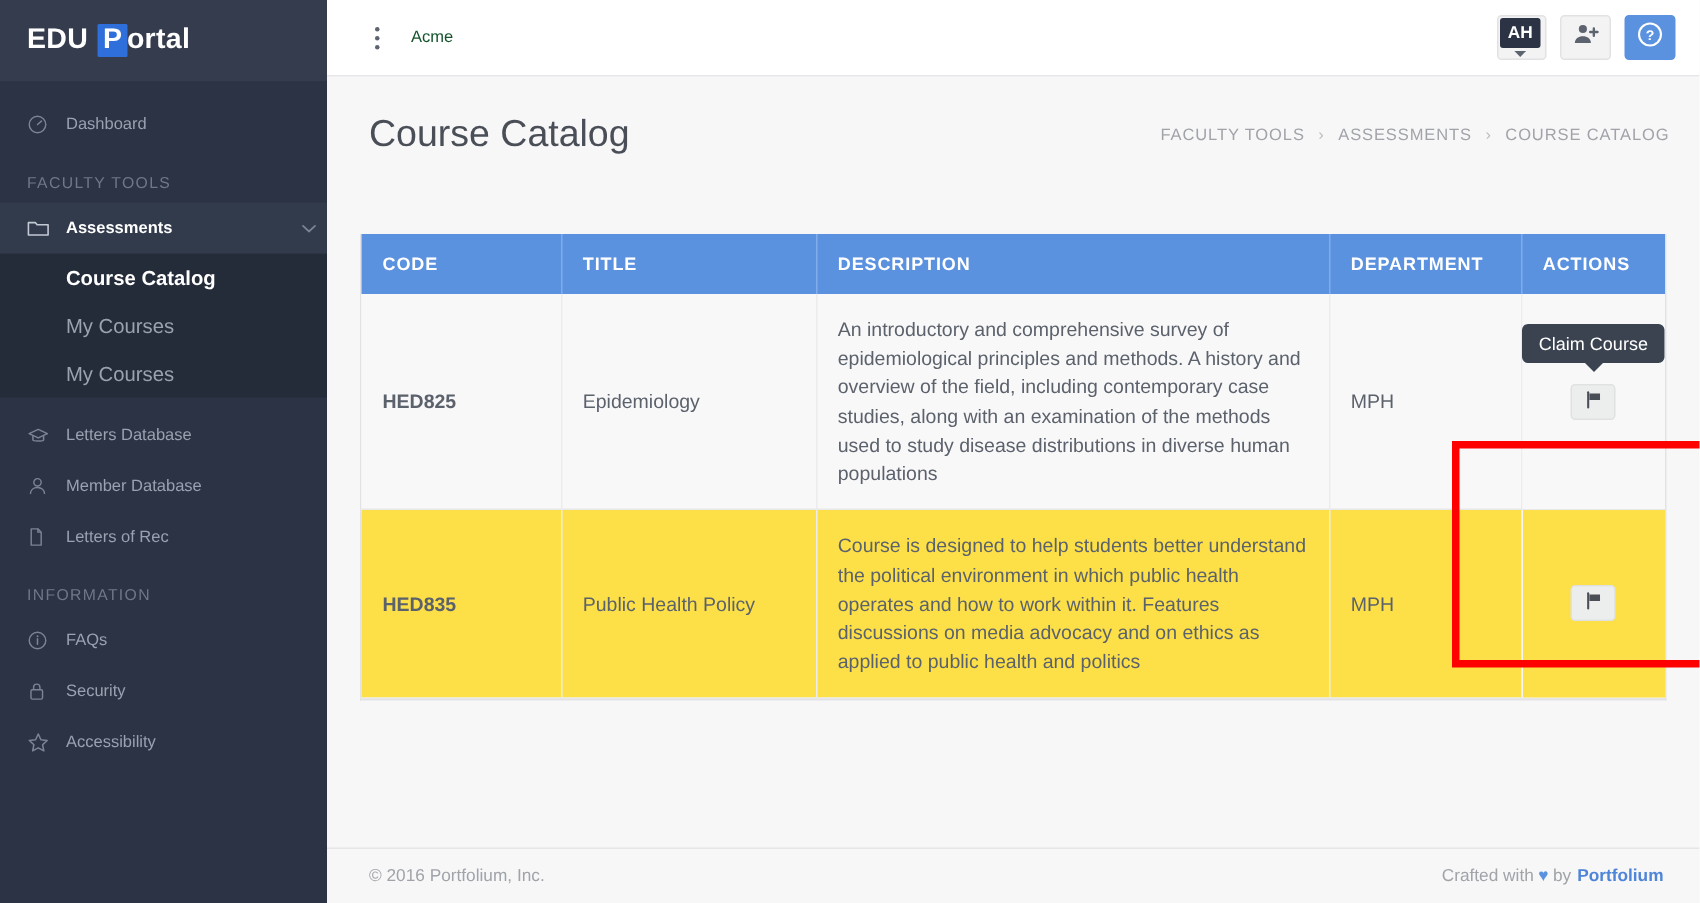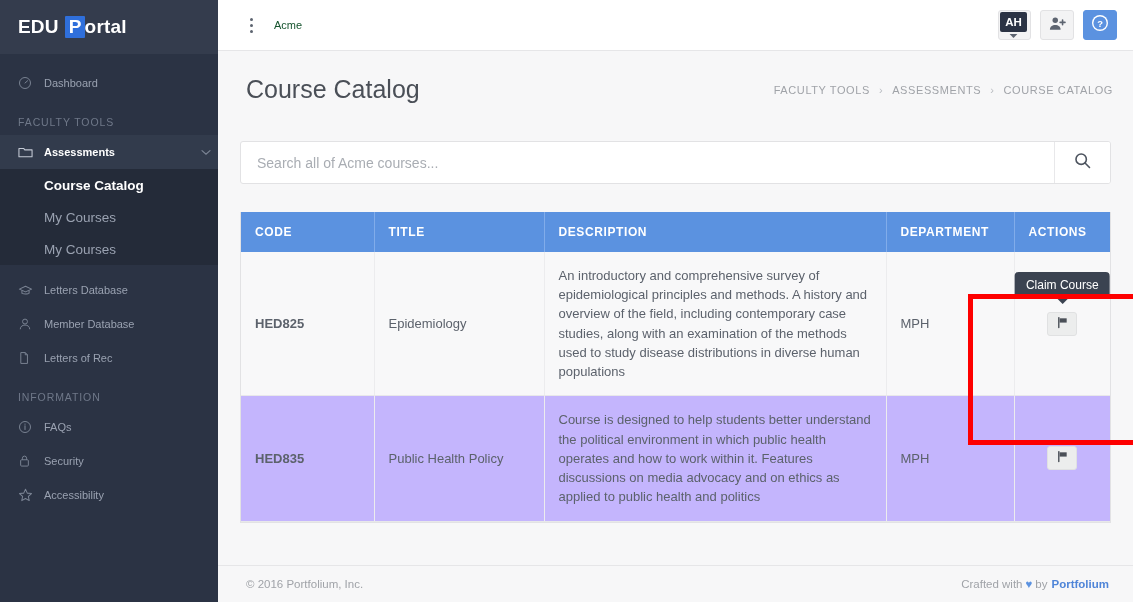--- a/index.html
+++ b/index.html
@@ -285,21 +285,21 @@
   table.catalog tbody td {
     border-right: 1px solid #ececee;
     border-bottom: 1px solid #e8e8ea;
     padding: 14px;
     font-size: 13px;
     color: #5c626c;
     vertical-align: middle;
   }
   table.catalog tbody td:last-child { border-right: none; }
   table.catalog tbody tr.alt td { background: #f8f8f9; }
-  table.catalog tbody tr.plain td { background: #c4b5fd; margin-left: 48px; }
+  table.catalog tbody tr.plain td { background: #fde047; margin-left: 48px; }
 
   td.code { font-weight: bold; color: #4a4f57; }
   td.desc { line-height: 1.48; }
   td.actions { text-align: center; position: relative; }
 
   .flag-btn {
     width: 30px; height: 24px;
     background: #eceded;
     border: 1px solid #e0e1e2;
     border-radius: 3px;
@@ -529,31 +529,20 @@
         <span class="crumb">FACULTY TOOLS</span>
         <span class="sep">›</span>
         <span class="crumb">ASSESSMENTS</span>
         <span class="sep">›</span>
         <span class="crumb">COURSE CATALOG</span>
       </div>
     </div>
 
     <div class="content">
 
-      <div class="search-row">
-        <input class="search-input" type="text" placeholder="Search all of Acme courses..." style="">
-        <div class="search-btn">
-          <span>
-            <svg width="17" height="17" viewBox="0 0 18 18">
-                <circle cx="7.6" cy="7.6" r="5.5" fill="none" stroke="currentColor" stroke-width="1.7"></circle>
-                <path d="M11.7 11.7 L16.4 16.4" stroke="currentColor" stroke-width="1.7" stroke-linecap="round"></path>
-              </svg>
-          </span>
-        </div>
-      </div>
 
       <div class="table-wrap">
         <table class="catalog">
           <colgroup>
             <col style="width:133px">
             <col style="width:170px">
             <col>
             <col style="width:128px">
             <col style="width:96px">
           </colgroup>

